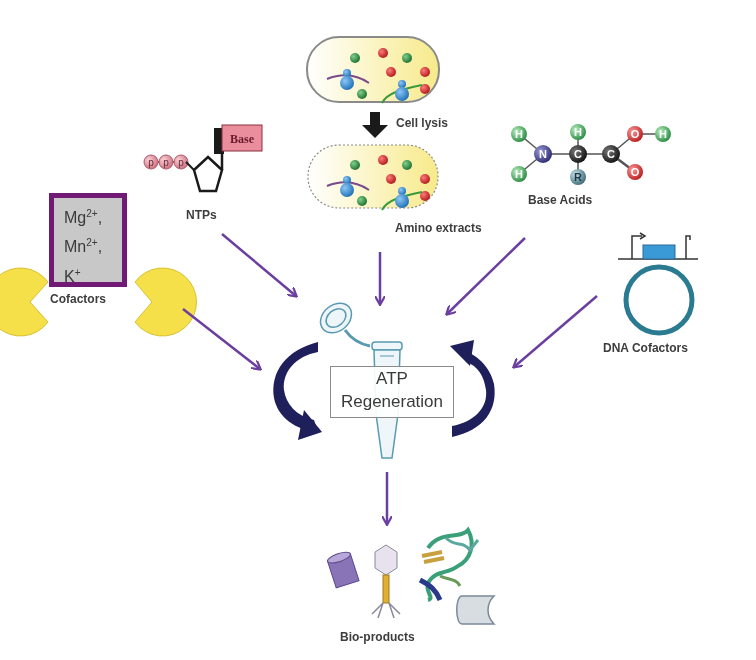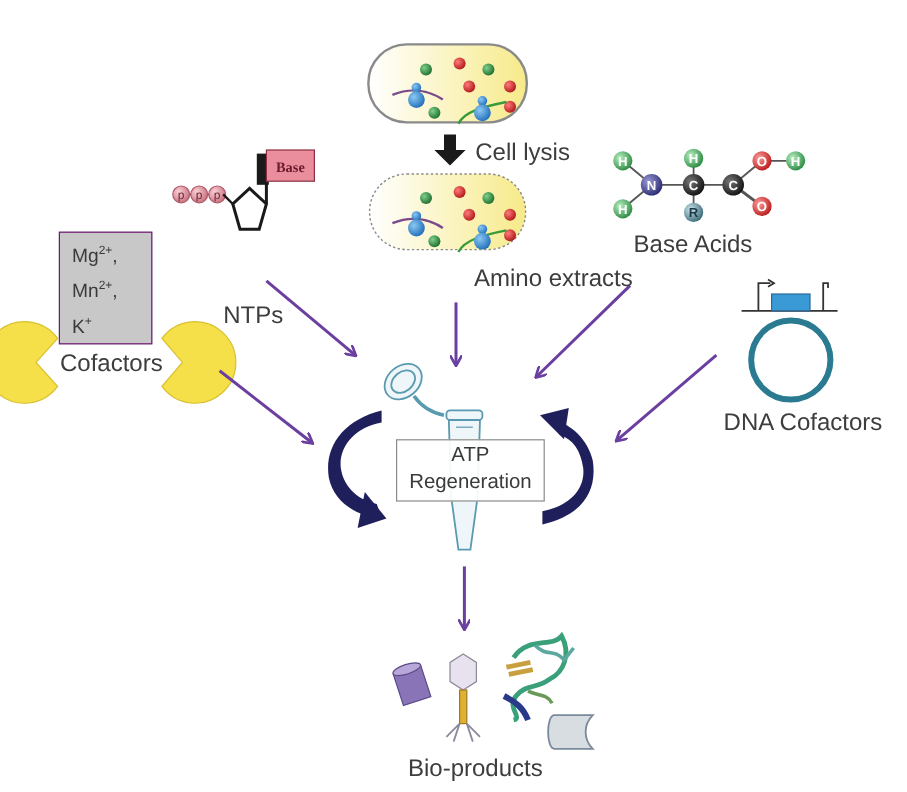--- a/index.html
+++ b/index.html
@@ -1,24 +1,24 @@
 <!DOCTYPE html>
 <html><head>
 <meta charset="utf-8">
 <style>
   html, body { margin:0; padding:0; background:#ffffff; }
   body { width:756px; height:660px; position:relative; overflow:hidden;
          font-family:"Liberation Sans", sans-serif; color:#3a3a3a; }
-  .lbl { position:absolute; font-size:20px; color:#3d3d3d; white-space:nowrap; }
+  .lbl { position:absolute; font-size:12px; color:#3d3d3d; white-space:nowrap;font-weight:bold; }
   svg { position:absolute; left:0; top:0; }
   .atp-box { position:absolute; left:330px; top:366px; width:122px; height:50px;
              border:1px solid #8a8a8a; background:rgba(255,255,255,0.92);
              text-align:center; font-size:17px; line-height:23px; color:#3a3a3a; }
   .note { position:absolute; left:49px; top:193px; width:78px; height:94px;
-          background:#c8c8c8; border:1px solid #701a75;
+          background:#c8c8c8; border:5px solid #701a75;
           font-size:16px; line-height:25px; padding-left:10px; box-sizing:border-box; padding-top:3px; }
   .note sup { font-size:10px; }
 </style>
 </head>
 <body>
 
 <svg width="756" height="660" viewBox="0 0 756 660">
   <defs>
     <marker id="ah" markerWidth="10" markerHeight="10" refX="8" refY="5" orient="auto" markerUnits="userSpaceOnUse">
       <path d="M0,0 L9,5 L0,10" fill="none" stroke="#6b3fa0" stroke-width="2.2"></path>
@@ -192,21 +192,21 @@
       <path d="M440,576 C448,580 456,578 460,586" stroke="#6a9a5a" stroke-width="3" fill="none"></path>
     </g>
     <g>
       <path d="M462,596 L494,596 C486,604 486,616 494,624 L462,624 C455,624 455,596 462,596 Z" fill="#d8dde2" stroke="#7a8a9a" stroke-width="1.5"></path>
     </g>
   </g>
 </svg>
 
 <div class="lbl" style="left:396px; top:116px;">Cell lysis</div>
 <div class="lbl" style="left:395px; top:221px;">Amino extracts</div>
-<div class="lbl" style="left:186px; top:208px;margin-top:44px;">NTPs</div>
+<div class="lbl" style="left:186px; top:208px;">NTPs</div>
 <div class="lbl" style="left:528px; top:193px;">Base Acids</div>
 <div class="lbl" style="left:50px; top:292px;">Cofactors</div>
 <div class="lbl" style="left:603px; top:341px;">DNA Cofactors</div>
 <div class="lbl" style="left:340px; top:630px;">Bio-products</div>
 
 <div class="note">
   <div>Mg<sup>2+</sup>,</div>
   <div>Mn<sup>2+</sup>,</div>
   <div>K<sup>+</sup></div>
 </div>

